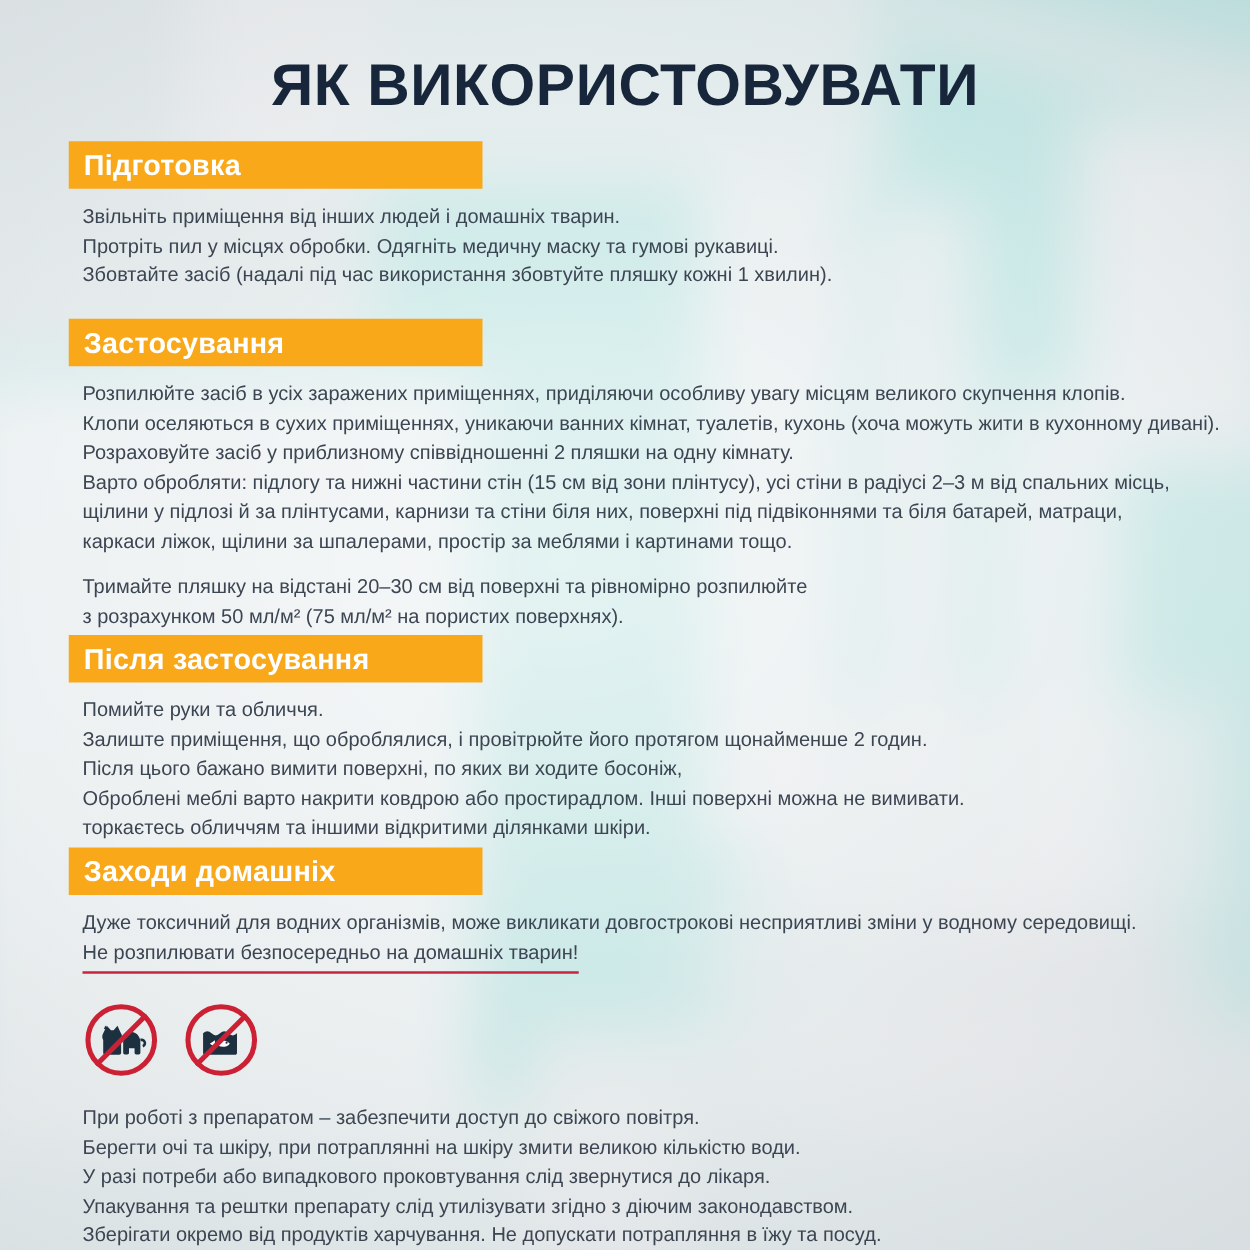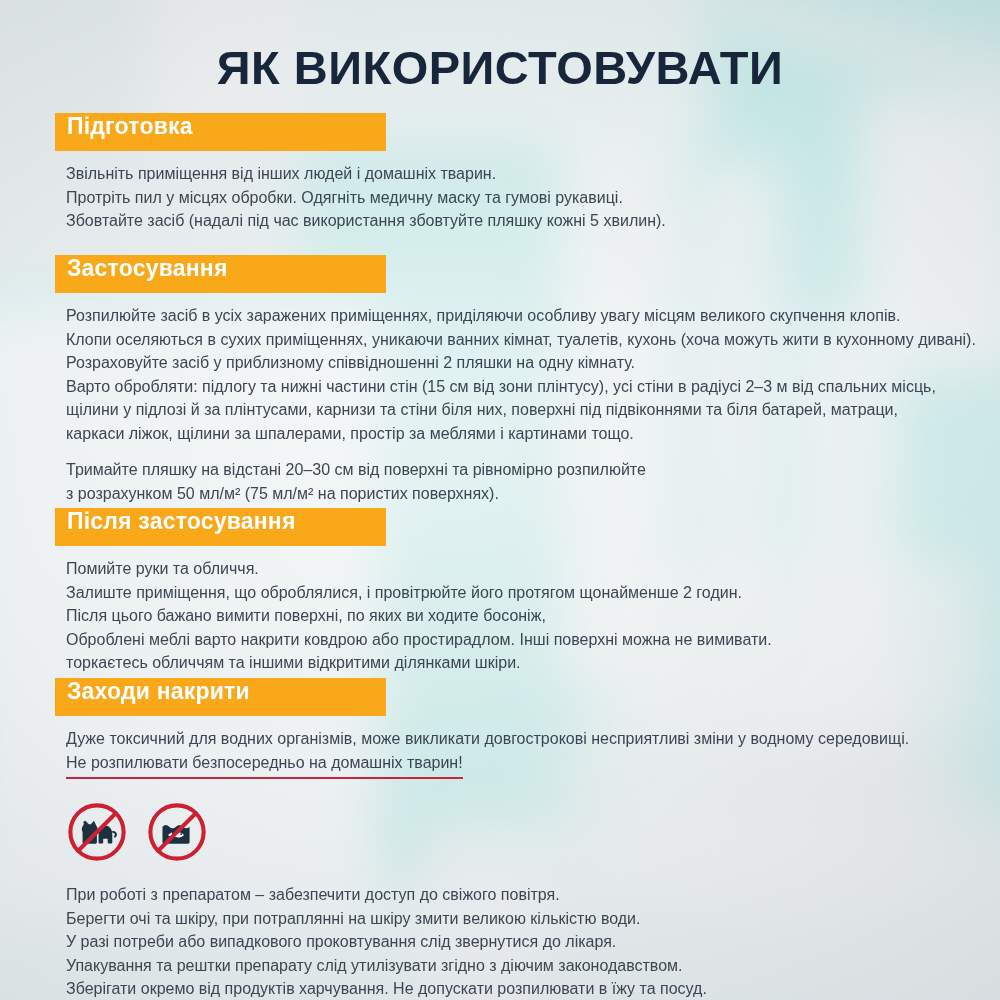--- a/index.html
+++ b/index.html
@@ -167,21 +167,21 @@
     position: absolute;
     left: 55px;
     width: 910px;
   }
 
   .section-banner {
     width: 331px;
     height: 38px;
     background: #f9a81a;
     display: flex;
-    align-items: flex-start;
+    align-items: center;
     padding-left: 12px;
     box-sizing: border-box;
   }
   .section-banner-label {
     color: #ffffff;
     font-size: 23px;
     font-weight: bold;
     letter-spacing: .2px;
     white-space: nowrap;
   }
@@ -256,21 +256,21 @@
 
     <div class="poster-title">ЯК ВИКОРИСТОВУВАТИ</div>
 
     <div class="section" style="top:113px;">
       <div class="section-banner">
         <span class="section-banner-label">Підготовка</span>
       </div>
       <div class="body-block">
         <div class="body-line">Звільніть приміщення від інших людей і домашніх тварин.</div>
         <div class="body-line">Протріть пил у місцях обробки. Одягніть медичну маску та гумові рукавиці.</div>
-        <div class="body-line">Збовтайте засіб (надалі під час використання збовтуйте пляшку кожні 5 хвилин).</div>
+        <div class="body-line">Збовтайте засіб (надалі під час використання збовтуйте пляшку кожні 1 хвилин).</div>
       </div>
     </div>
 
     <div class="section" style="top:255px;">
       <div class="section-banner">
         <span class="section-banner-label">Застосування</span>
       </div>
       <div class="body-block">
         <div class="body-line">Розпилюйте засіб в усіх заражених приміщеннях, приділяючи особливу увагу місцям великого скупчення клопів.</div>
         <div class="body-line">Клопи оселяються в сухих приміщеннях, уникаючи ванних кімнат, туалетів, кухонь (хоча можуть жити в кухонному дивані).</div>
@@ -292,21 +292,21 @@
         <div class="body-line">Помийте руки та обличчя.</div>
         <div class="body-line">Залиште приміщення, що оброблялися, і провітрюйте його протягом щонайменше 2 годин.</div>
         <div class="body-line">Після цього бажано вимити поверхні, по яких ви ходите босоніж,</div>
         <div class="body-line">Оброблені меблі варто накрити ковдрою або простирадлом. Інші поверхні можна не вимивати.</div>
         <div class="body-line">торкаєтесь обличчям та іншими відкритими ділянками шкіри.</div>
       </div>
     </div>
 
     <div class="section" style="top:678px;">
       <div class="section-banner">
-        <span class="section-banner-label">Заходи накрити</span>
+        <span class="section-banner-label">Заходи домашніх</span>
       </div>
       <div class="body-block">
         <div class="body-line">Дуже токсичний для водних організмів, може викликати довгострокові несприятливі зміни у водному середовищі.</div>
         <div class="body-line">
           <span class="underlined-wrap">Не розпилювати безпосередньо на домашніх тварин!</span>
         </div>
       </div>
 
       <div class="icon-row">
 
@@ -351,18 +351,18 @@
           </svg>
         </div>
 
       </div>
 
       <div class="body-block tail-block">
         <div class="body-line">При роботі з препаратом – забезпечити доступ до свіжого повітря.</div>
         <div class="body-line">Берегти очі та шкіру, при потраплянні на шкіру змити великою кількістю води.</div>
         <div class="body-line">У разі потреби або випадкового проковтування слід звернутися до лікаря.</div>
         <div class="body-line">Упакування та рештки препарату слід утилізувати згідно з діючим законодавством.</div>
-        <div class="body-line">Зберігати окремо від продуктів харчування. Не допускати розпилювати в їжу та посуд.</div>
+        <div class="body-line">Зберігати окремо від продуктів харчування. Не допускати потрапляння в їжу та посуд.</div>
       </div>
     </div>
 
   </div>
 </div>
 
 </body></html>

